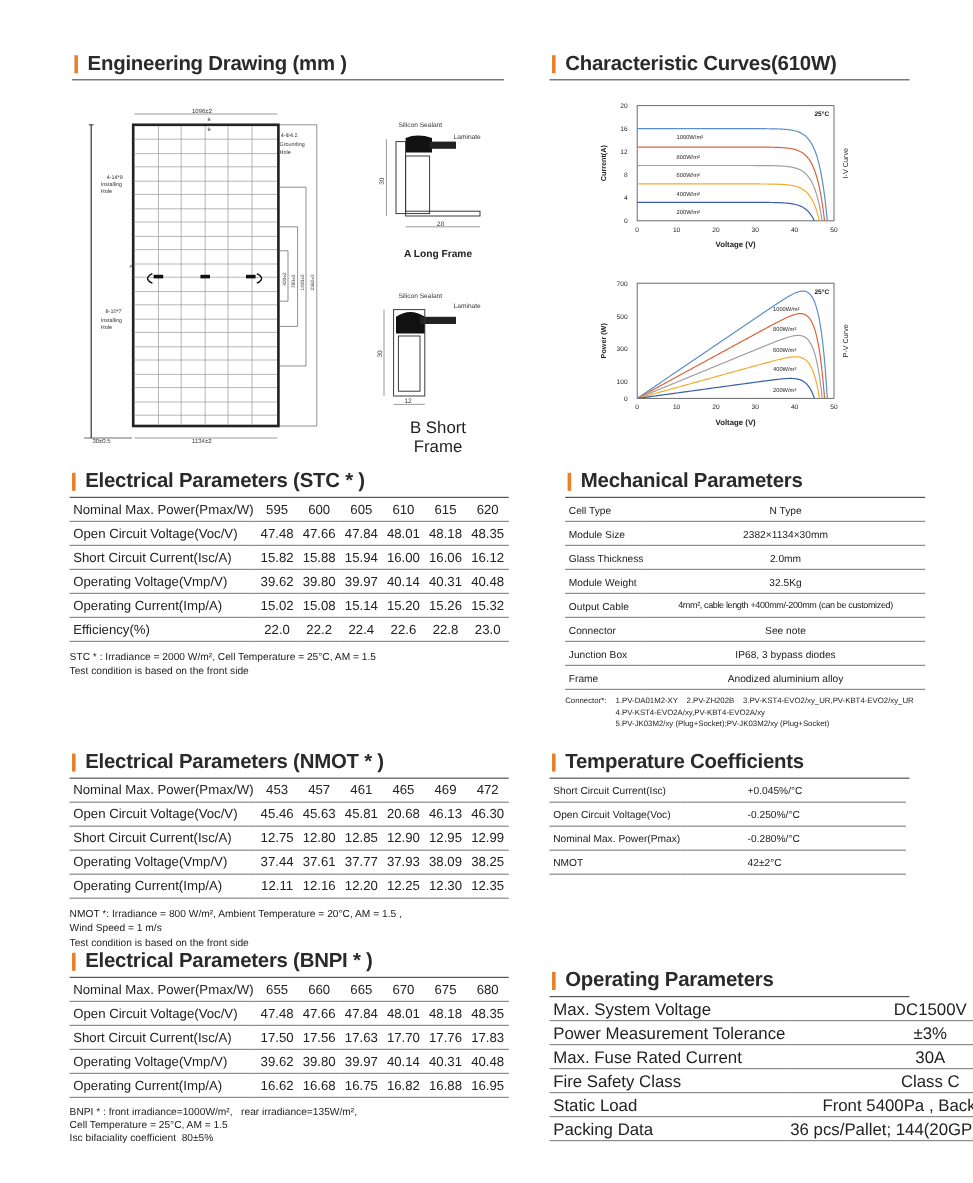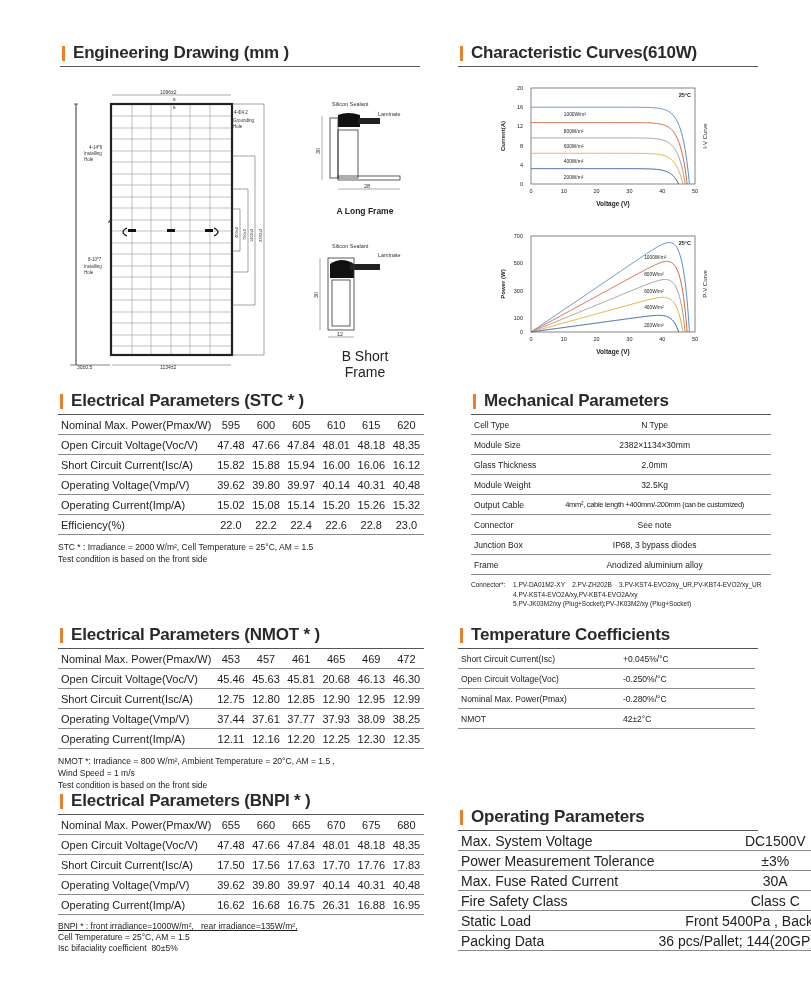--- a/index.html
+++ b/index.html
@@ -448,28 +448,28 @@
           <td class="num">39.97</td>
           <td class="num">40.14</td>
           <td class="num">40.31</td>
           <td class="num">40.48</td>
         </tr>
         <tr>
           <td class="lab" style="width: 150px;">Operating Current(Imp/A)</td>
           <td class="num">16.62</td>
           <td class="num">16.68</td>
           <td class="num">16.75</td>
-          <td class="num">26.31</td>
+          <td class="num">16.82</td>
           <td class="num">16.88</td>
           <td class="num">16.95</td>
         </tr>
       </tbody>
     </table>
   <div class="note" style="line-height:11px;">
-    <div style="white-space:pre;text-decoration:underline;">BNPI * : front irradiance=1000W/m²,   rear irradiance=135W/m²,</div>
+    <div style="white-space:pre;">BNPI * : front irradiance=1000W/m²,   rear irradiance=135W/m²,</div>
     <div>Cell Temperature = 25°C, AM = 1.5</div>
     <div style="white-space:pre;">Isc bifaciality coefficient  80±5%</div>
   </div>
 </div>
 
 <div class="sec" style="left:458px;top:804px;width:300px;">
   <div class="sec-title">
       <span class="bar"></span>
       <span>Operating Parameters</span>
     </div>

